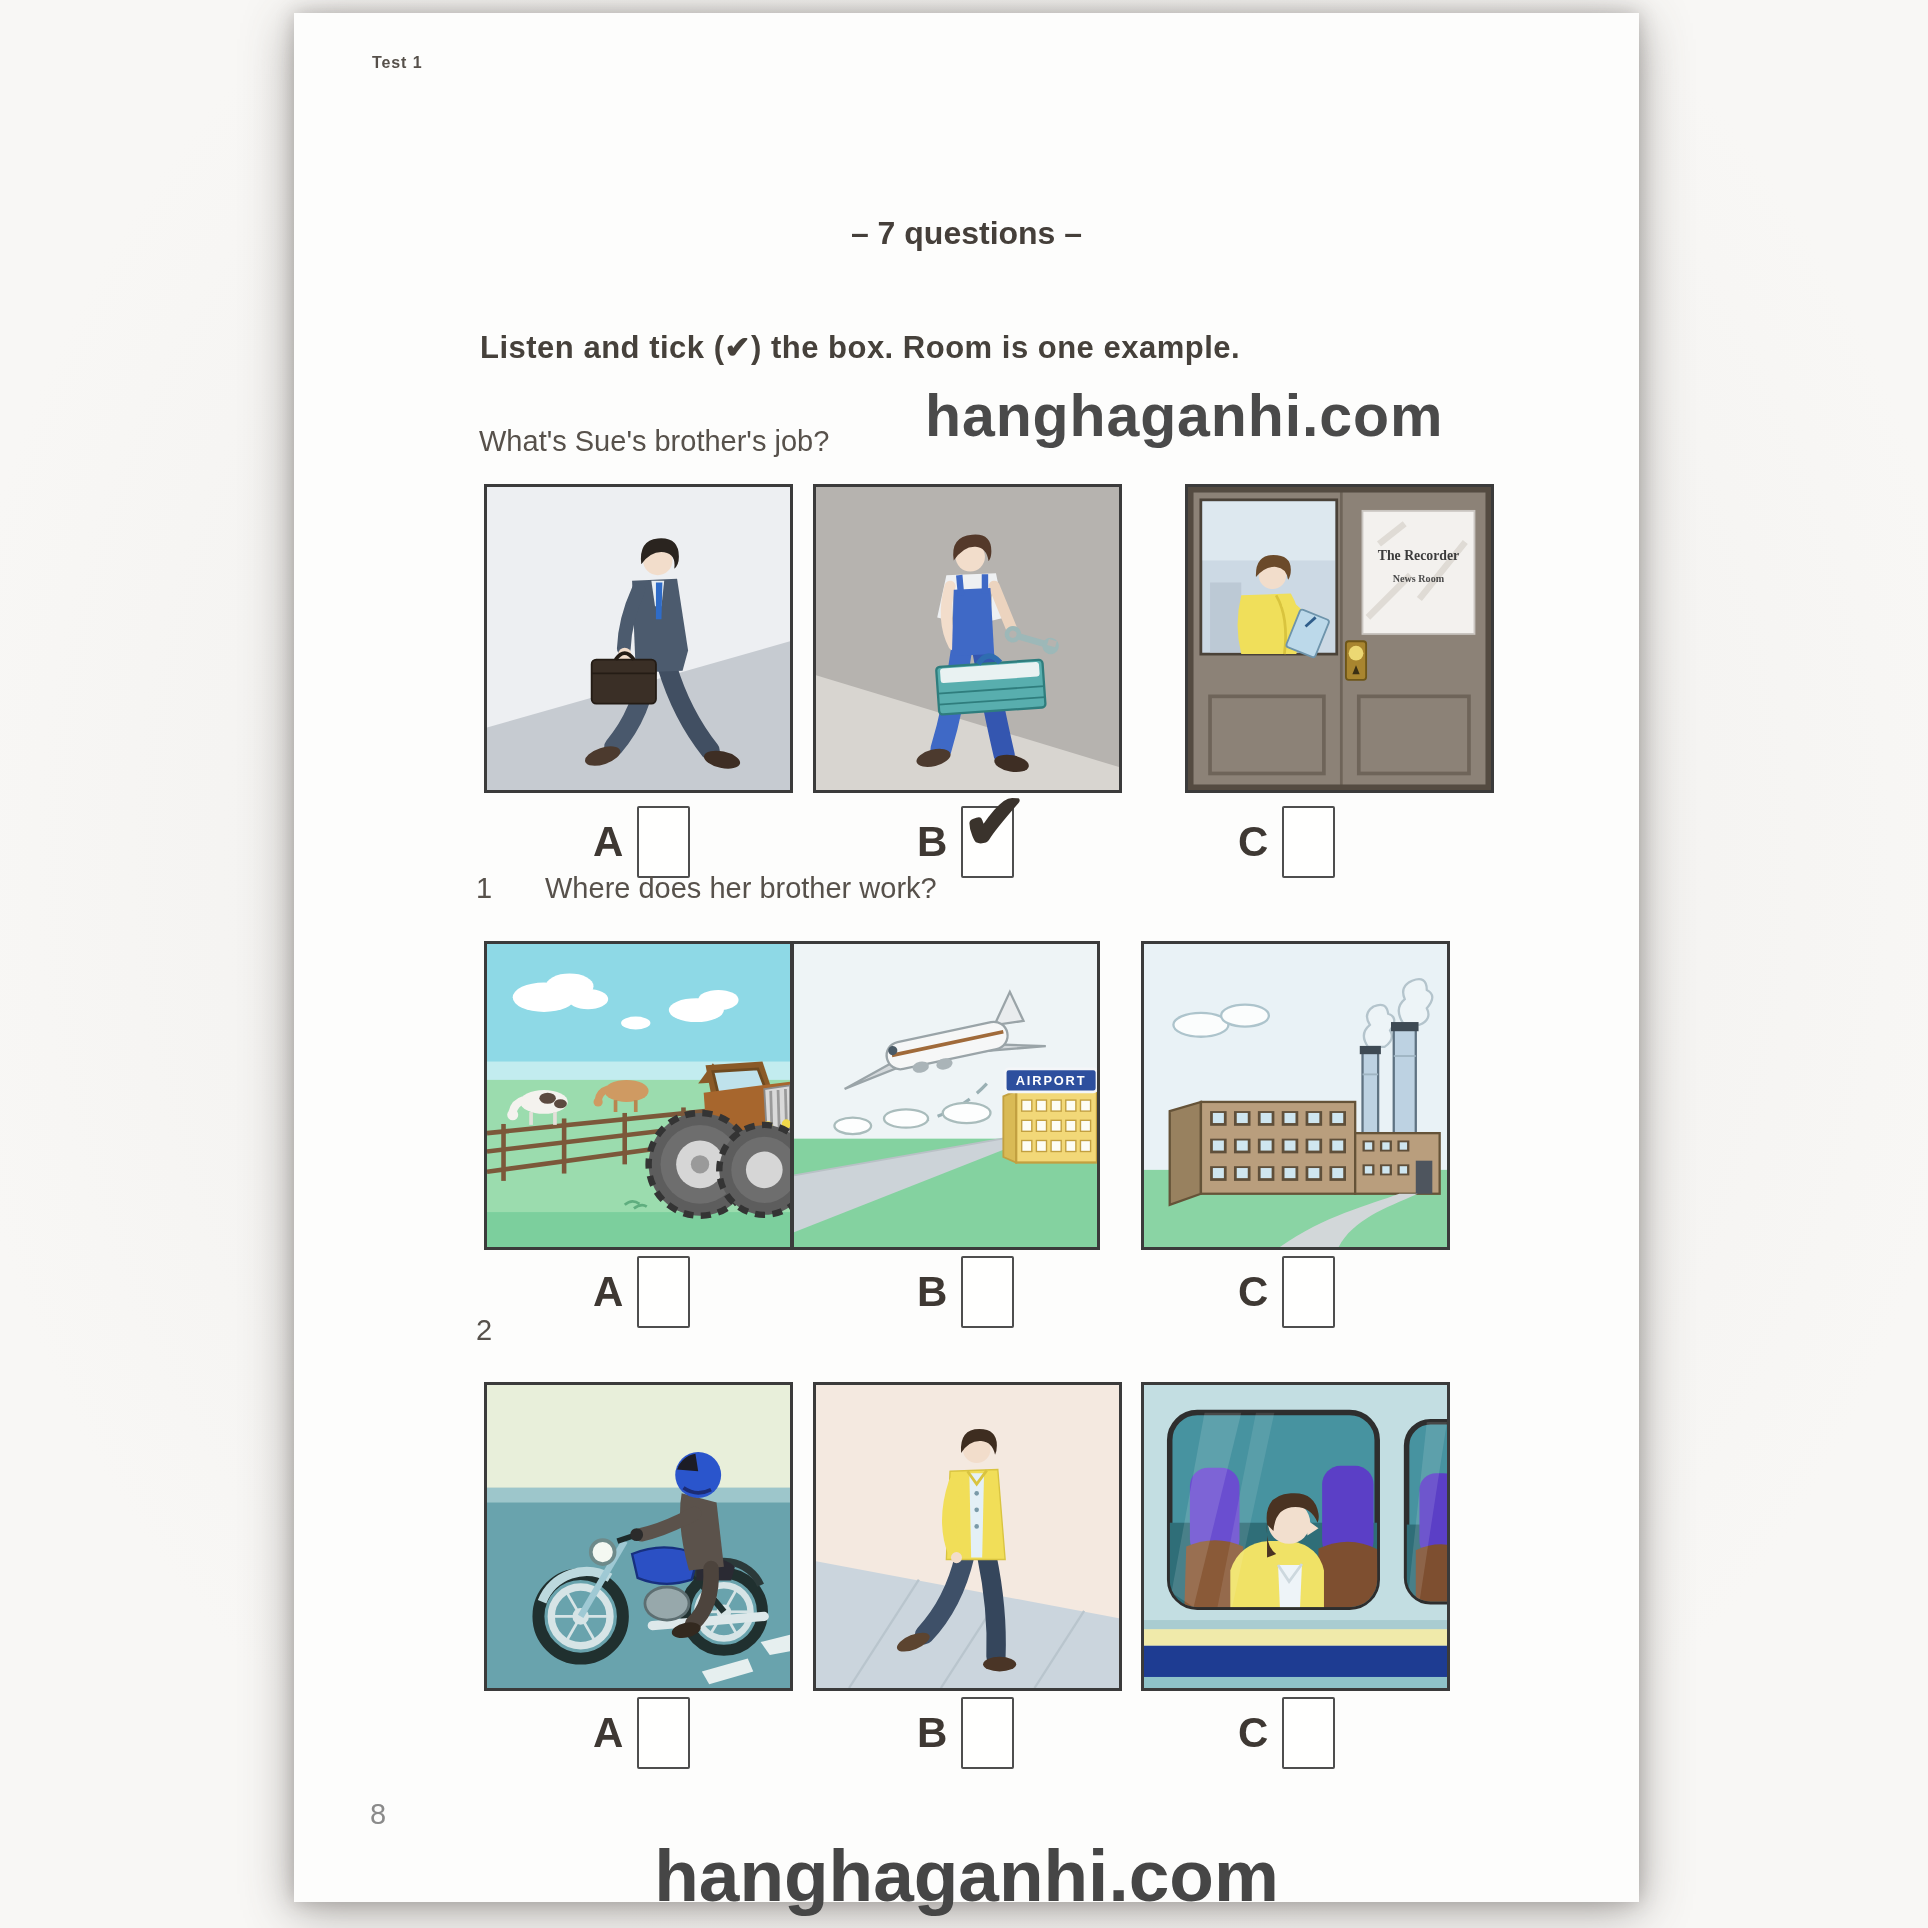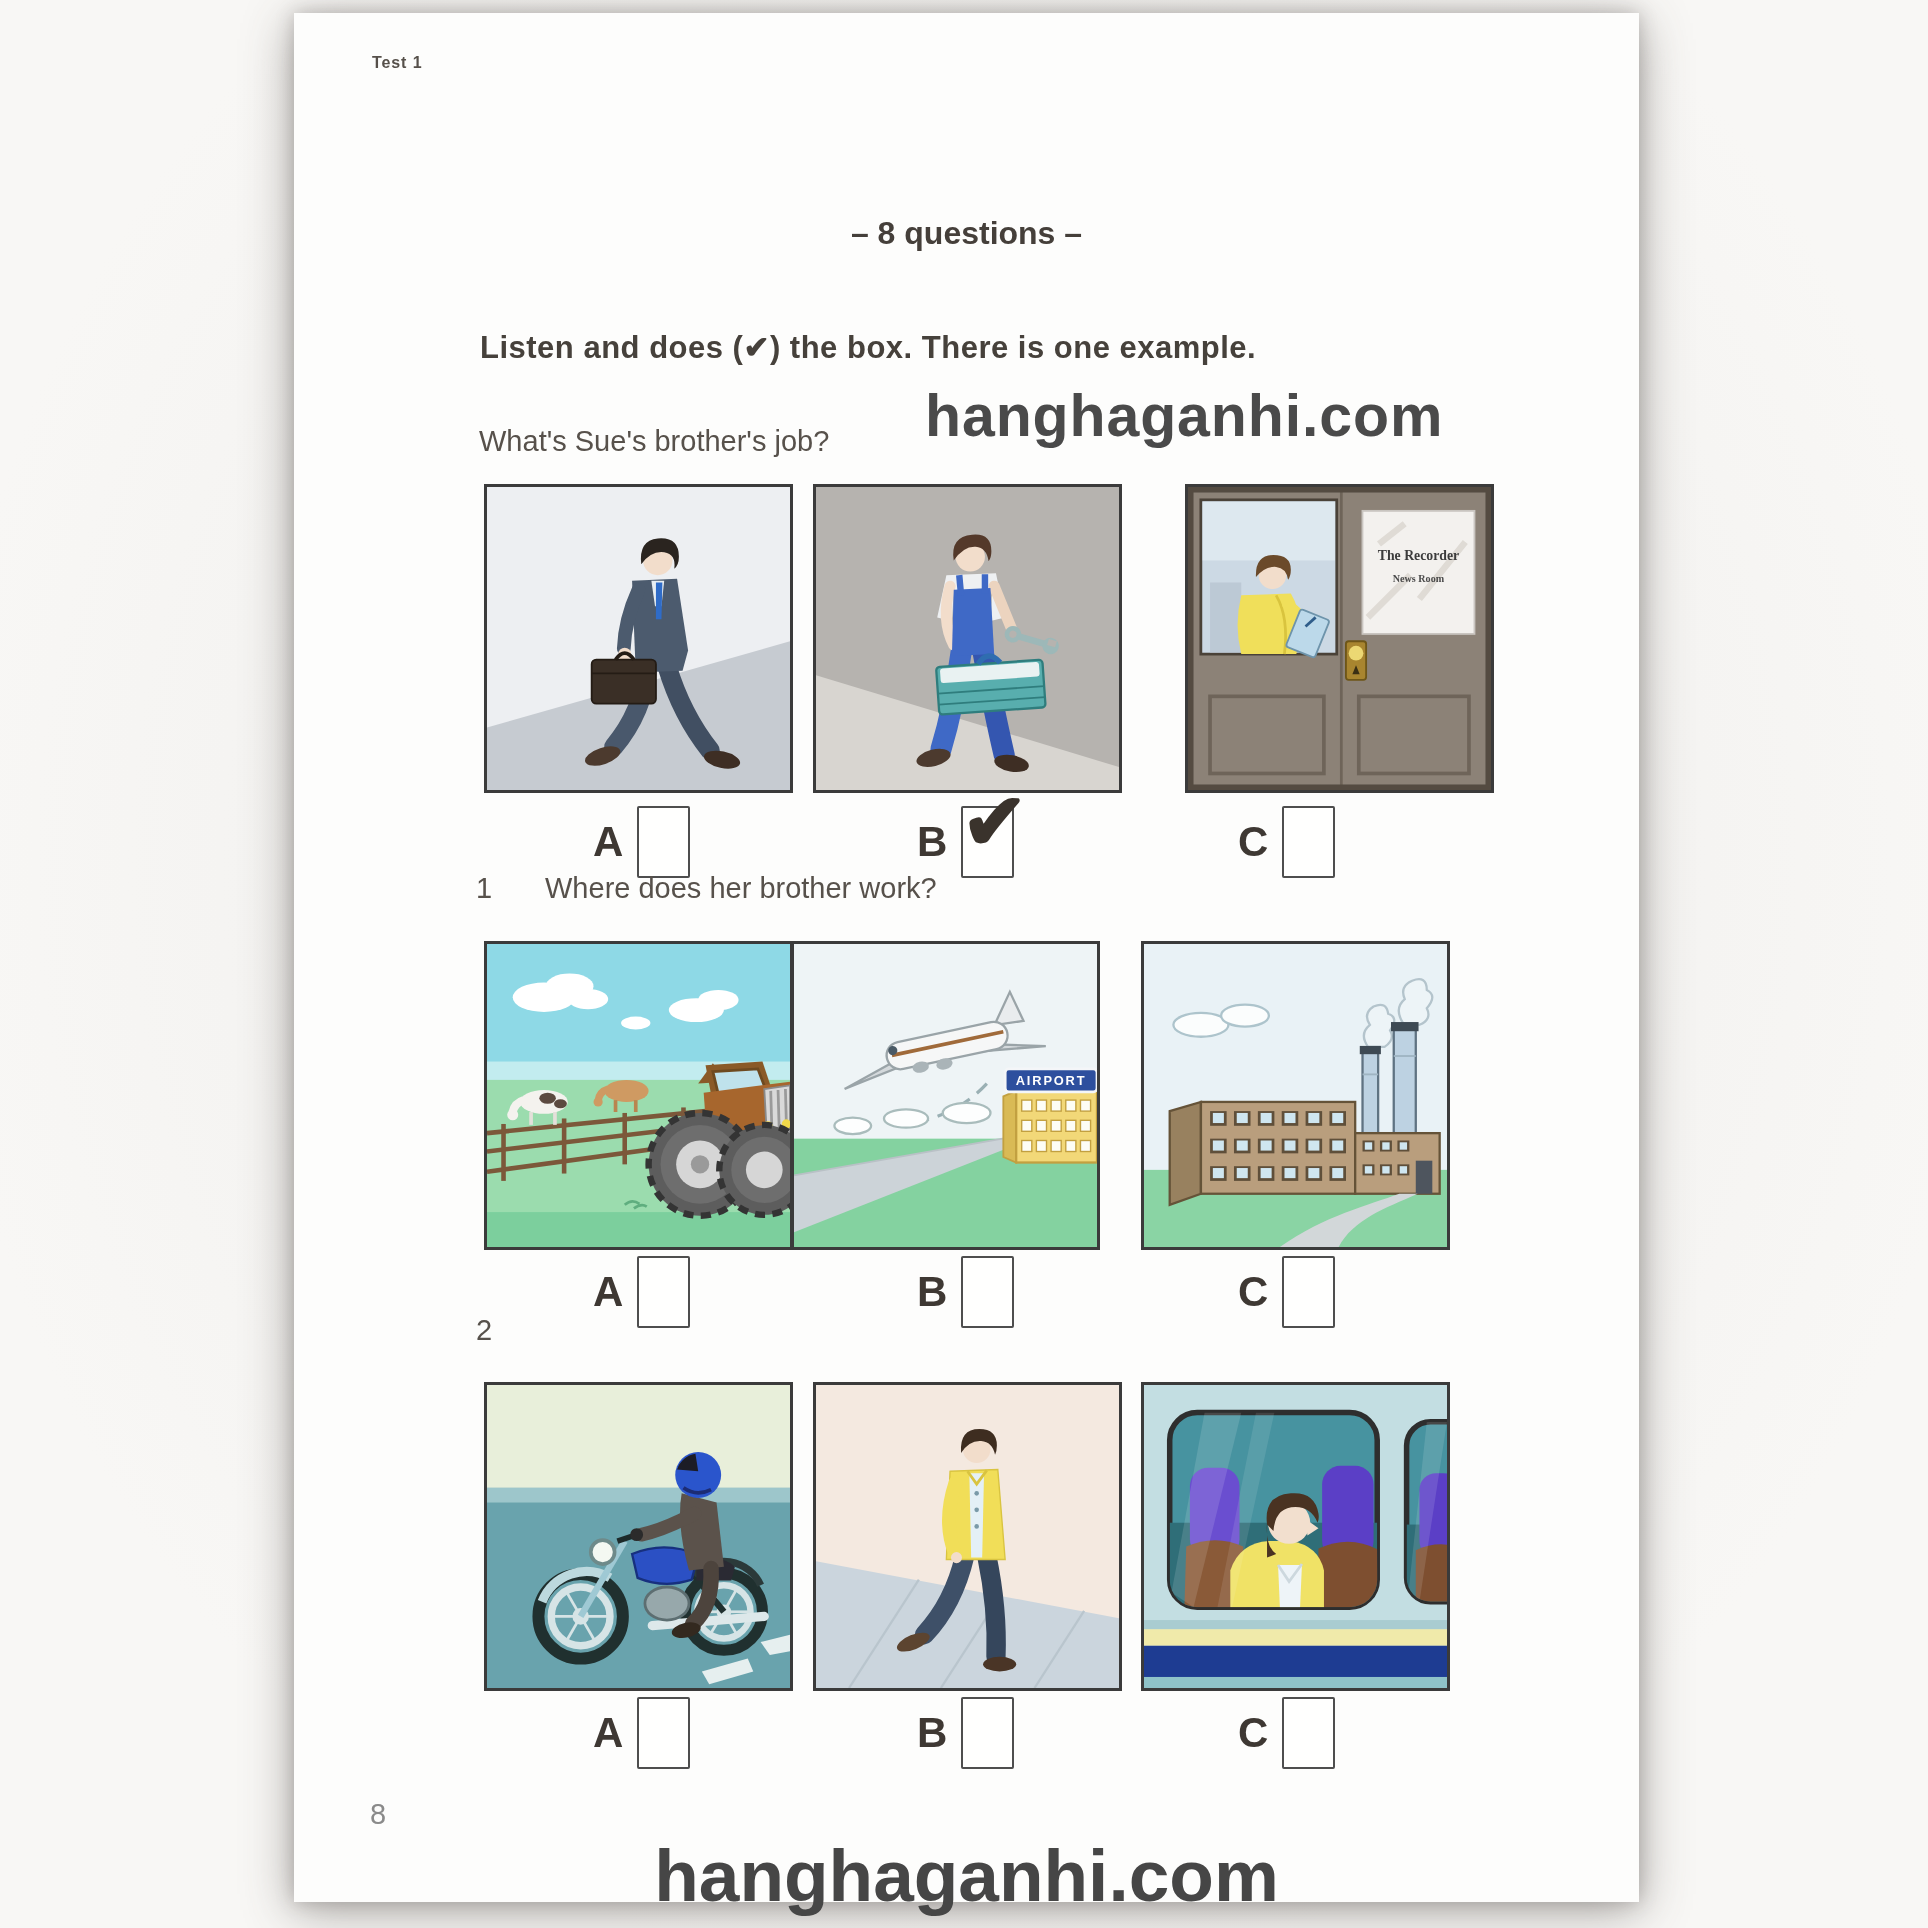--- a/index.html
+++ b/index.html
@@ -28,22 +28,22 @@
   .sign-sub{font-family:"Liberation Serif",serif;font-weight:700;font-size:11px;fill:#4a4a4a;}
   .airport-label{font-family:"Liberation Sans",sans-serif;font-weight:700;font-size:14px;fill:#ffffff;letter-spacing:2px;}
 </style>
 </head>
 <body>
 
 <div id="canvas">
 <div id="page">
 
   <div class="abs test-label">Test 1</div>
-  <div class="abs subtitle">– 8 questions –</div>
-  <div class="abs instruction">Listen and does (✔) the box. There is one example.</div>
+  <div class="abs subtitle">– 7 questions –</div>
+  <div class="abs instruction">Listen and tick (✔) the box. Room is one example.</div>
   <div class="abs watermark wm-mid">hanghaganhi.com</div>
   <div class="abs question q-example">What's Sue's brother's job?</div>
 
   <div class="pic" style="left:190px;top:471px;">
     <svg viewBox="0 0 330 330">
       <rect width="330" height="330" fill="#edeff2"></rect>
       <polygon points="0,262 330,168 330,330 0,330" fill="#c6cbd1"></polygon>
       <g>
         <path d="M175,195 Q170,245 138,283" stroke="#49586c" stroke-width="21" fill="none" stroke-linecap="round"></path>
         <path d="M196,195 Q212,248 243,287" stroke="#414f62" stroke-width="21" fill="none" stroke-linecap="round"></path>

